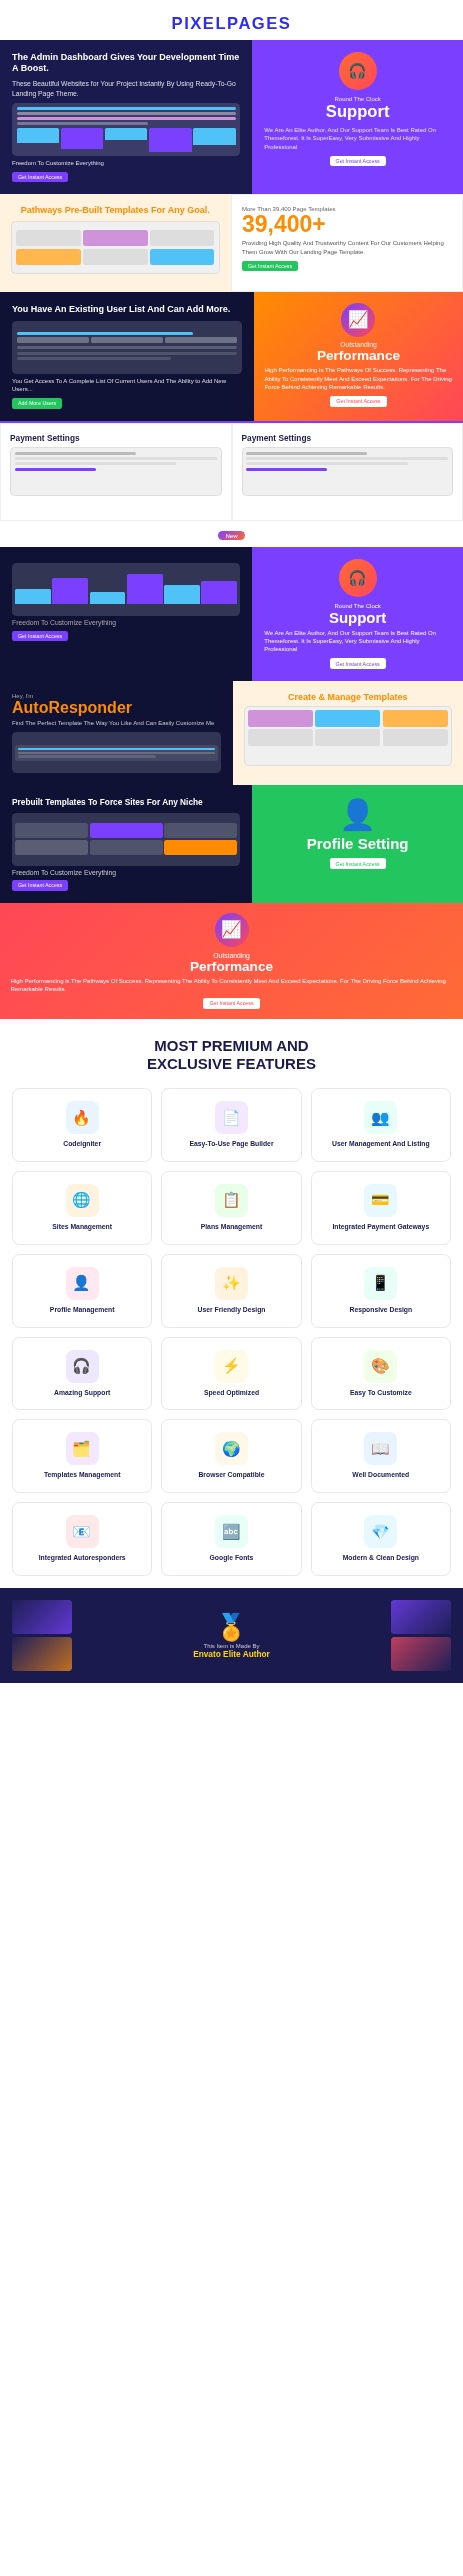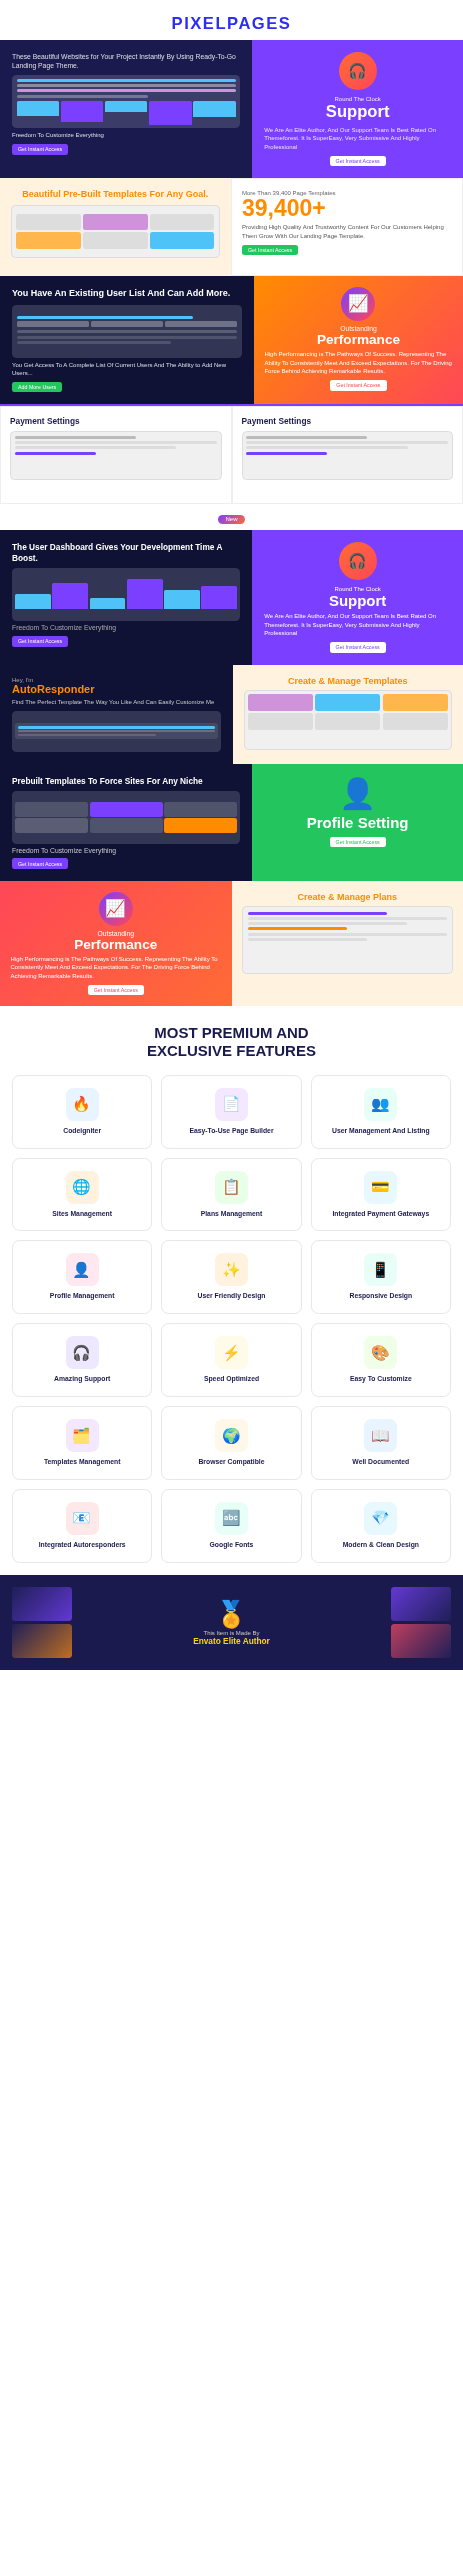--- a/index.html
+++ b/index.html
@@ -250,20 +250,21 @@
   </style>
 </head>
 <body>
 
 <div class="header">
   <div class="brand">PIXELPAGES</div>
 </div>
 
 <div class="feature-row">
   <div class="feature-cell cell-dark-blue" style="flex:1.1">
+    <div class="cell-title" style="font-size:9px;">The Admin Dashboard Gives Your Development Time A Boost.</div>
     <div class="cell-subtitle">These Beautiful Websites for Your Project Instantly By Using Ready-To-Go Landing Page Theme.</div>
     <div class="screenshot-box">
       <div class="mock-lines" style="width:100%">
         <div class="mock-line blue"></div>
         <div class="mock-line" style="background:#fff;opacity:0.4"></div>
         <div class="mock-line purple"></div>
         <div class="mock-line" style="background:#fff;opacity:0.3;width:60%"></div>
         <div style="display:flex;gap:1.5px;margin-top:3px">
           <div class="chart-bar" style="height:15px;background:#4fc3f7;flex:1"></div>
           <div class="chart-bar" style="height:21px;background:#7b3fff;flex:1"></div>
@@ -282,21 +283,21 @@
       <div style="font-size:6px;opacity:0.9">Round The Clock</div>
       <div style="font-size:16.6px;font-weight:900;color:#fff">Support</div>
       <div class="cell-subtitle" style="font-size:6px;text-align:left;margin-top:4.5px">We Are An Elite Author, And Our Support Team Is Best Rated On Themeforest. It Is SuperEasy, Very Submissive And Highly Professional</div>
       <span class="btn-small" style="background:#fff;color:#7b3fff;margin-top:4.5px">Get Instant Access</span>
     </div>
   </div>
 </div>
 
 <div class="feature-row">
   <div class="feature-cell" style="flex:1;background:#fff3e0;padding:10.5px">
-    <div style="font-size:9px;font-weight:700;color:#ff8c00;text-align:center;line-height:1.3">Beautiful Pre-Built Templates For Any Goal.</div>
+    <div style="font-size:9px;font-weight:700;color:#ff8c00;text-align:center;line-height:1.3">Pathways Pre-Built Templates For Any Goal.</div>
     <div class="screenshot-box-white">
       <div class="mock-lines" style="padding:4.5px">
         <div style="display:grid;grid-template-columns:1fr 1fr 1fr;gap:2.3px;margin-top:3px">
           <div style="height:16.6px;background:#ddd;border-radius:2.3px"></div>
           <div style="height:16.6px;background:#ce93d8;border-radius:2.3px"></div>
           <div style="height:16.6px;background:#ddd;border-radius:2.3px"></div>
           <div style="height:16.6px;background:#ffb74d;border-radius:2.3px"></div>
           <div style="height:16.6px;background:#ddd;border-radius:2.3px"></div>
           <div style="height:16.6px;background:#4fc3f7;border-radius:2.3px"></div>
         </div>
@@ -365,21 +366,20 @@
     </div>
   </div>
 </div>
 
 <div class="section-badge">
   <span class="badge">New</span>
 </div>
 
 <div class="feature-row">
   <div class="feature-cell cell-dark-navy" style="flex:1.1">
-    <div class="cell-title" style="font-size:8.3px">The User Dashboard Gives Your Development Time A Boost.</div>
     <div class="screenshot-box">
       <div style="display:flex;align-items:flex-end;gap:1.5px;height:34px;padding:3px;width:100%">
         <div style="height:15px;background:#4fc3f7;flex:1;border-radius:1.5px 1.5px 0 0"></div>
         <div style="height:26px;background:#7b3fff;flex:1;border-radius:1.5px 1.5px 0 0"></div>
         <div style="height:11.3px;background:#4fc3f7;flex:1;border-radius:1.5px 1.5px 0 0"></div>
         <div style="height:30px;background:#7b3fff;flex:1;border-radius:1.5px 1.5px 0 0"></div>
         <div style="height:19px;background:#4fc3f7;flex:1;border-radius:1.5px 1.5px 0 0"></div>
         <div style="height:22.6px;background:#7b3fff;flex:1;border-radius:1.5px 1.5px 0 0"></div>
       </div>
     </div>
@@ -393,21 +393,21 @@
       <div style="font-size:15px;font-weight:900">Support</div>
       <div style="font-size:6px;margin-top:3px;text-align:left;line-height:1.4">We Are An Elite Author, And Our Support Team Is Best Rated On Themeforest. It Is SuperEasy, Very Submissive And Highly Professional</div>
       <span class="btn-small" style="background:#fff;color:#7b3fff;margin-top:4.5px">Get Instant Access</span>
     </div>
   </div>
 </div>
 
 <div class="feature-row">
   <div class="feature-cell cell-dark-navy" style="flex:1">
     <div style="font-size:6px;color:#aaa">Hey, I'm</div>
-    <div style="font-size:11px;font-weight:900;color:#ff8c00;line-height:1.1">AutoResponder</div>
+    <div style="font-size:16px;font-weight:900;color:#ff8c00;line-height:1.1">AutoResponder</div>
     <div style="font-size:6px;color:#ccc;margin-top:3px;line-height:1.4">Find The Perfect Template The Way You Like And Can Easily Customize Me</div>
     <div class="screenshot-box" style="height:41px">
       <div style="width:100%;padding:3px">
         <div style="background:rgba(255,255,255,0.1);border-radius:3px;padding:3px">
           <div style="height:2.3px;background:#4fc3f7;border-radius:1.5px;margin-bottom:1.5px"></div>
           <div style="height:2.3px;background:rgba(255,255,255,0.2);border-radius:1.5px;margin-bottom:1.5px"></div>
           <div style="height:2.3px;background:rgba(255,255,255,0.15);border-radius:1.5px;width:70%"></div>
         </div>
       </div>
     </div>
@@ -453,33 +453,20 @@
 <div class="feature-row">
   <div class="feature-cell" style="flex:1;background:linear-gradient(135deg,#ff4757,#ff6b35);color:#fff;padding:10.5px">
     <div style="text-align:center">
       <div class="perf-icon">📈</div>
       <div style="font-size:6.8px">Outstanding</div>
       <div style="font-size:13.6px;font-weight:900">Performance</div>
       <div style="font-size:6px;margin-top:3px;text-align:left;line-height:1.4">High Performancing is The Pathways Of Success. Representing The Ability To Consistently Meet And Exceed Expectations. For The Driving Force Behind Achieving Remarkable Results.</div>
       <span class="btn-small" style="background:#fff;color:#ff4757">Get Instant Access</span>
     </div>
   </div>
-  <div class="feature-cell" style="flex:1;background:#fff3e0;padding:10.5px">
-    <div style="font-size:9px;font-weight:700;color:#ff8c00;text-align:center;margin-bottom:4.5px">Create &amp; Manage Plans</div>
-    <div class="screenshot-box-white" style="height:68px">
-      <div style="padding:4.5px;width:100%">
-        <div style="height:3px;background:#7b3fff;border-radius:1.5px;margin-bottom:2.3px;width:70%"></div>
-        <div style="height:3px;background:#ddd;border-radius:1.5px;margin-bottom:2.3px"></div>
-        <div style="height:3px;background:#ddd;border-radius:1.5px;margin-bottom:2.3px;width:80%"></div>
-        <div style="height:3px;background:#ff8c00;border-radius:1.5px;margin-bottom:2.3px;width:50%"></div>
-        <div style="height:3px;background:#ddd;border-radius:1.5px;margin-bottom:2.3px"></div>
-        <div style="height:3px;background:#ddd;border-radius:1.5px;width:60%"></div>
-      </div>
-    </div>
-  </div>
 </div>
 
 <div class="features-section">
   <div class="features-title">MOST PREMIUM AND<br>EXCLUSIVE FEATURES</div>
   <div class="features-grid">
 
     <div class="feature-item">
       <div class="feature-icon-box fi-blue">🔥</div>
       <div class="feature-item-label">Codeigniter</div>
     </div>

